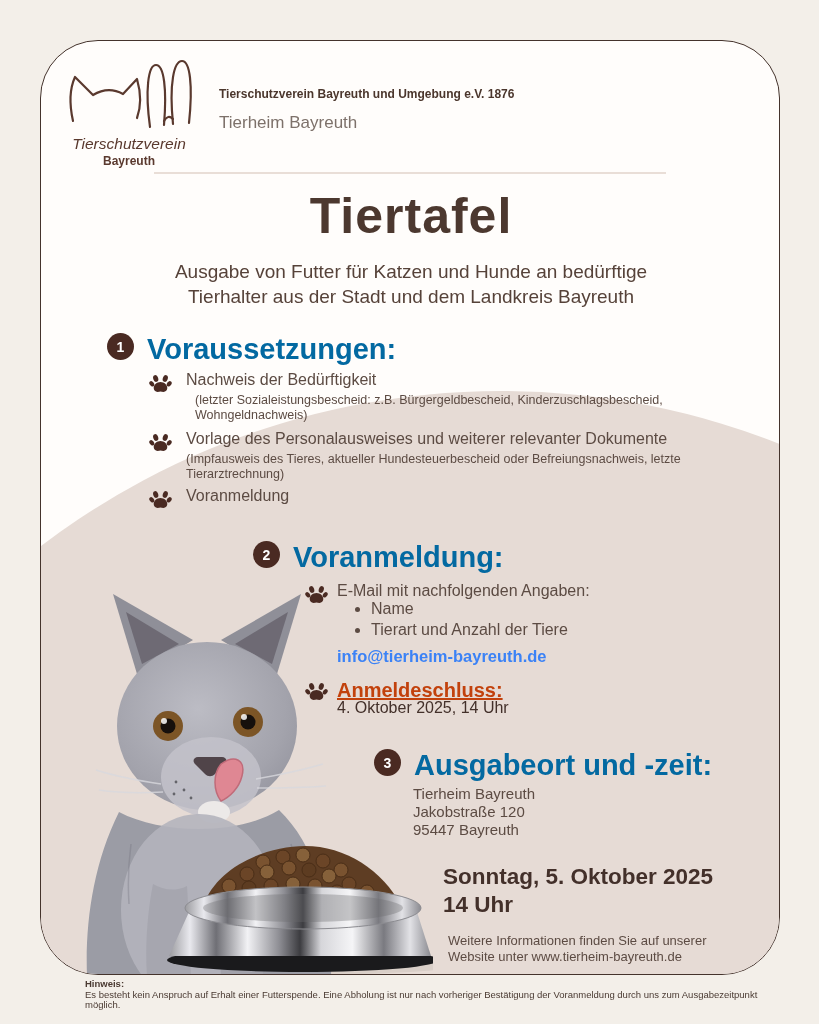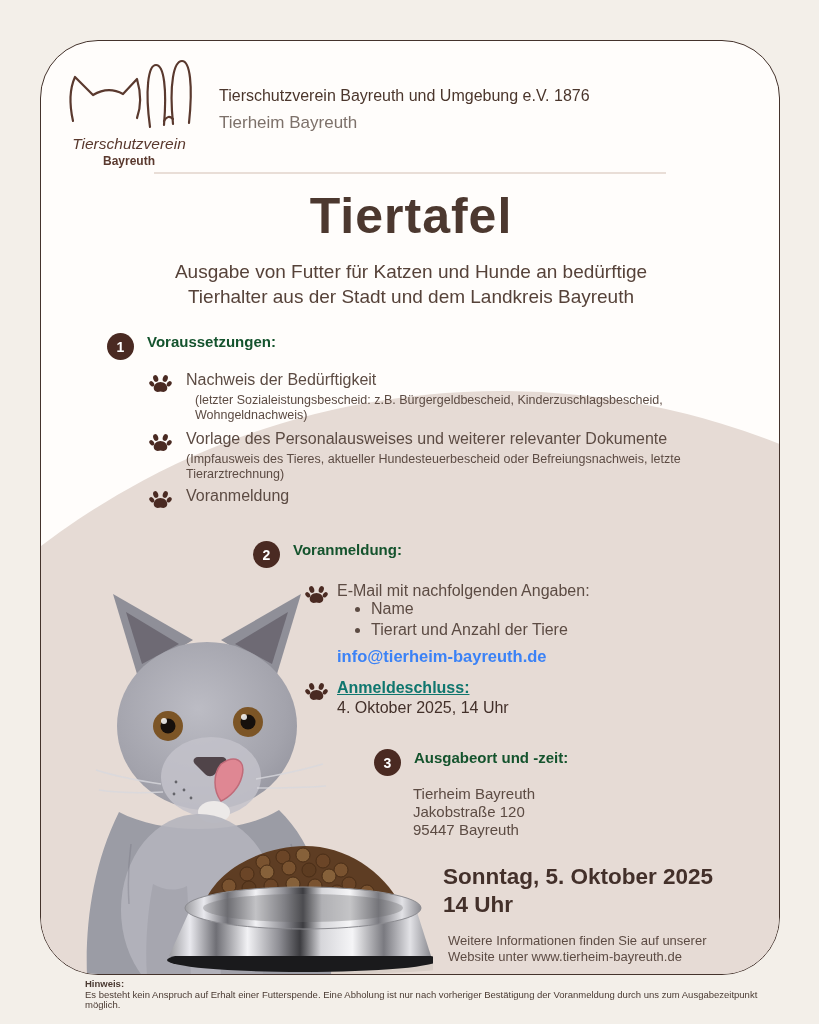--- a/index.html
+++ b/index.html
@@ -19,39 +19,39 @@
     overflow:hidden;
     box-sizing:border-box;
   }
   .big-circle{
     position:absolute;left:-300px;top:350px;width:1520px;height:1520px;
     border-radius:50%;
     background:#e6dbd5;
   }
   
   .logo{position:absolute;left:22px;top:16px;width:140px;height:114px;}
-  .org-line1{position:absolute;left:178px;top:46px;font-size:16px;font-weight:normal;color:#4b362c;white-space:nowrap;}
+  .org-line1{position:absolute;left:178px;top:46px;font-size:12px;font-weight:bold;color:#4b362c;white-space:nowrap;}
   .org-line2{position:absolute;left:178px;top:72px;font-size:17px;color:#7d716a;white-space:nowrap;}
   .divider{position:absolute;left:113px;top:131px;width:512px;height:2px;background:#e9ded7;}
   
   .poster-title{position:absolute;left:0;top:146px;width:740px;text-align:center;
     font-size:50px;font-weight:800;letter-spacing:1px;color:#4c382f;}
   .poster-subtitle{position:absolute;left:0;top:218px;width:740px;text-align:center;
     font-size:19px;line-height:25px;color:#564239;}
   
   .num-badge{position:absolute;width:27px;height:27px;border-radius:50%;background:#4a2a22;
     color:#fff;font-size:14px;font-weight:bold;display:flex;align-items:center;justify-content:center;}
-  .sec-heading{position:absolute;font-size:15px;font-weight:800;color:#14532d;white-space:nowrap;}
+  .sec-heading{position:absolute;font-size:29px;font-weight:800;color:#0369a1;white-space:nowrap;}
   .paw{position:absolute;width:23px;height:23px;fill:#4a2a22;}
   .item-title{position:absolute;font-size:16px;color:#5c4b43;white-space:nowrap;}
   .item-detail{position:absolute;font-size:12.5px;line-height:15px;color:#5c4b43;width:515px;}
   .email-bullets{position:absolute;left:316px;top:559px;margin:0;padding:0 0 0 14px;font-size:16px;line-height:18px;color:#5c4b43;}
   .email-bullets li{margin:0 0 3px 0;}
   .email-addr{position:absolute;left:296px;top:606px;font-size:16.5px;font-weight:bold;color:#3b82f6;}
-  .deadline-label{position:absolute;left:296px;top:638px;font-size:16px;font-weight:bold;color:#0f766e;text-decoration:underline;white-space:nowrap;}
+  .deadline-label{position:absolute;left:296px;top:638px;font-size:20px;font-weight:bold;color:#c2410c;text-decoration:underline;white-space:nowrap;}
   .deadline-value{position:absolute;left:296px;top:658px;font-size:16px;font-weight:normal;color:#43302a;white-space:nowrap;}
   .address{position:absolute;left:372px;top:744px;font-size:15px;line-height:18px;color:#5c4b43;}
   .event-date{position:absolute;left:358px;top:822px;font-size:22.5px;line-height:28px;font-weight:800;color:#43302a;white-space:nowrap;margin-left:44px;}
   .web-note{position:absolute;left:407px;top:892px;font-size:13px;line-height:16px;color:#5c4b43;}
   
   .kitten{position:absolute;left:0;top:533px;width:392px;height:402px;}
   
   .footer{position:absolute;left:85px;top:979px;width:700px;font-size:9.5px;line-height:10.5px;color:#4a3a32;}
   .footer .fl{font-weight:bold;}
 </style>

